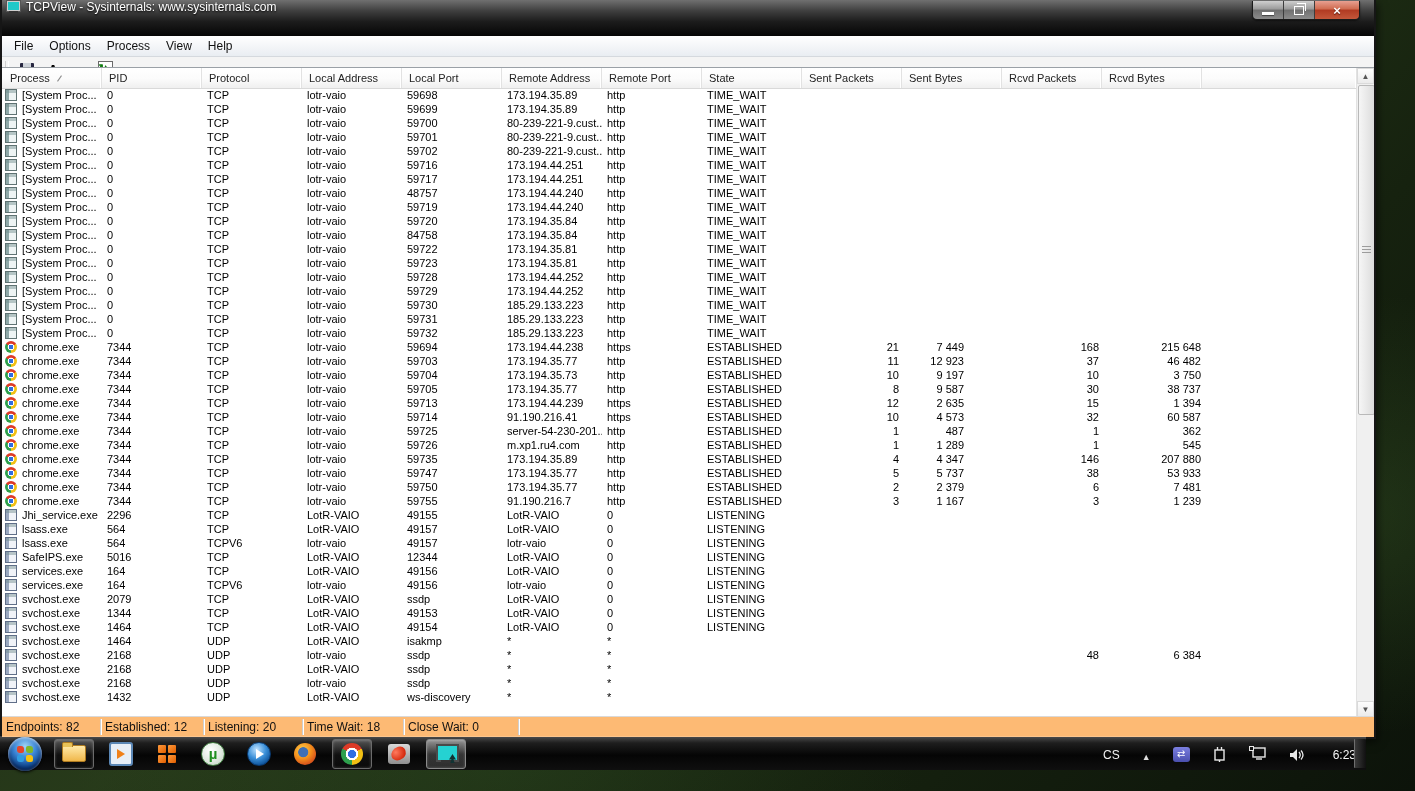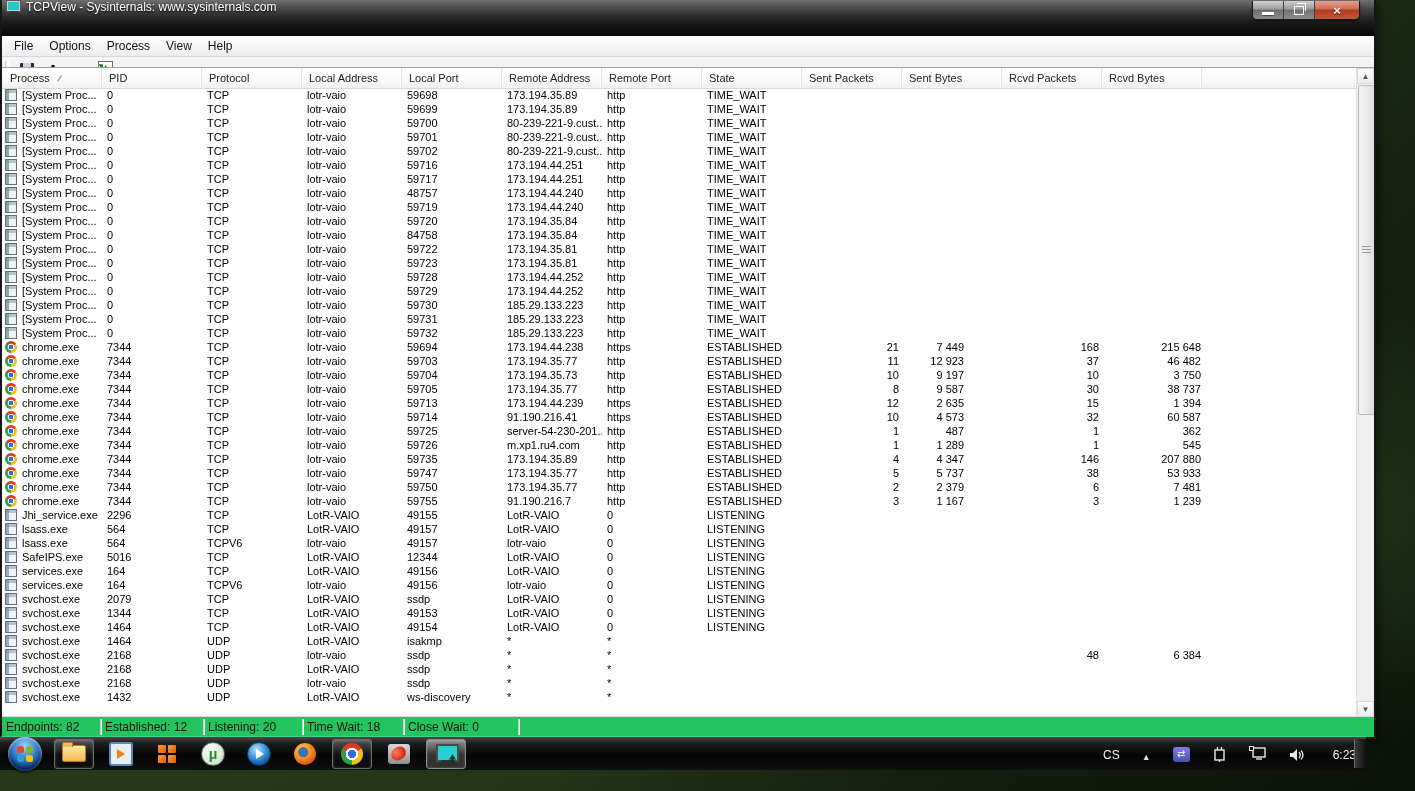--- a/index.html
+++ b/index.html
@@ -76,21 +76,21 @@
   .vscroll{position:absolute;top:0;right:0;width:17px;bottom:0;background:#f0f0f0;border-left:1px solid #e2e2e2;}
   .sbtn{position:absolute;left:0;width:17px;height:16px;background:linear-gradient(180deg,#fdfdfd,#ebebeb);border:1px solid #dadada;box-sizing:border-box;
     display:flex;align-items:center;justify-content:center;font-size:8px;color:#555;}
   .sbtn.up{top:0;}
   .sbtn.down{bottom:0;}
   .sthumb{position:absolute;left:1px;width:15px;top:17px;height:328px;border:1px solid #b9b9b9;border-radius:2px;
     background:linear-gradient(90deg,#f6f6f6,#dcdcdc);}
   .sthumb:after{content:"";position:absolute;left:3px;right:3px;top:50%;margin-top:-4px;height:8px;
     background:repeating-linear-gradient(180deg,#9c9c9c 0 1px,transparent 1px 3px);}
   
-  .statusbar{position:absolute;left:0;bottom:0;height:20px;right:0;background:#22c55e;border-top:1px solid #d9d9d9;
+  .statusbar{position:absolute;left:0;bottom:0;height:20px;right:0;background:#fdba74;border-top:1px solid #d9d9d9;
     display:flex;font-size:12px;color:#111;align-items:center;}
   .sseg{height:16px;line-height:16px;padding-left:4px;border-right:1px solid #cfcfcf;box-shadow:1px 0 0 #ffffff;white-space:nowrap;}
   .sseg.s0{width:94px;}.sseg.s1{width:98px;}.sseg.s2{width:94px;}.sseg.s3{width:96px;}.sseg.s4{width:110px;}
   
   .taskbar{position:absolute;left:0;top:737px;width:1366px;height:33px;
     background:linear-gradient(180deg,#4a4a4a 0%,#1e1e1e 18%,#050505 55%,#0f0f0f 100%);
     display:flex;align-items:center;box-shadow:0 -1px 0 rgba(255,255,255,.18);}
   .orb{width:34px;height:34px;border-radius:50%;margin:0 12px 0 8px;position:relative;flex:0 0 auto;
     background:radial-gradient(circle at 50% 28%,#9fd4f5,#3a85d6 38%,#0d4186 70%,#062a55);
     box-shadow:inset 0 1px 3px rgba(255,255,255,.75), inset 0 -2px 4px rgba(0,0,30,.6), 0 1px 3px #000;}

